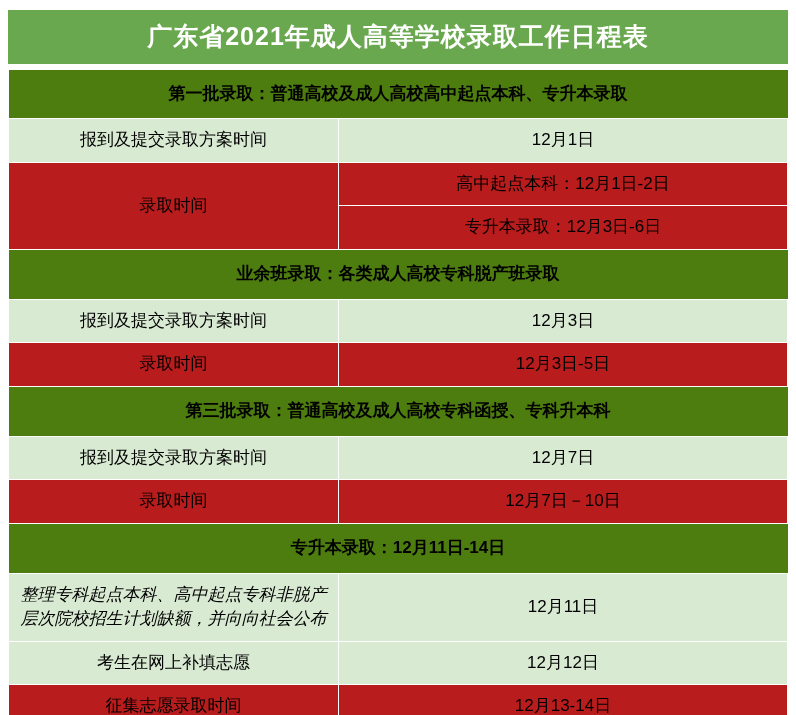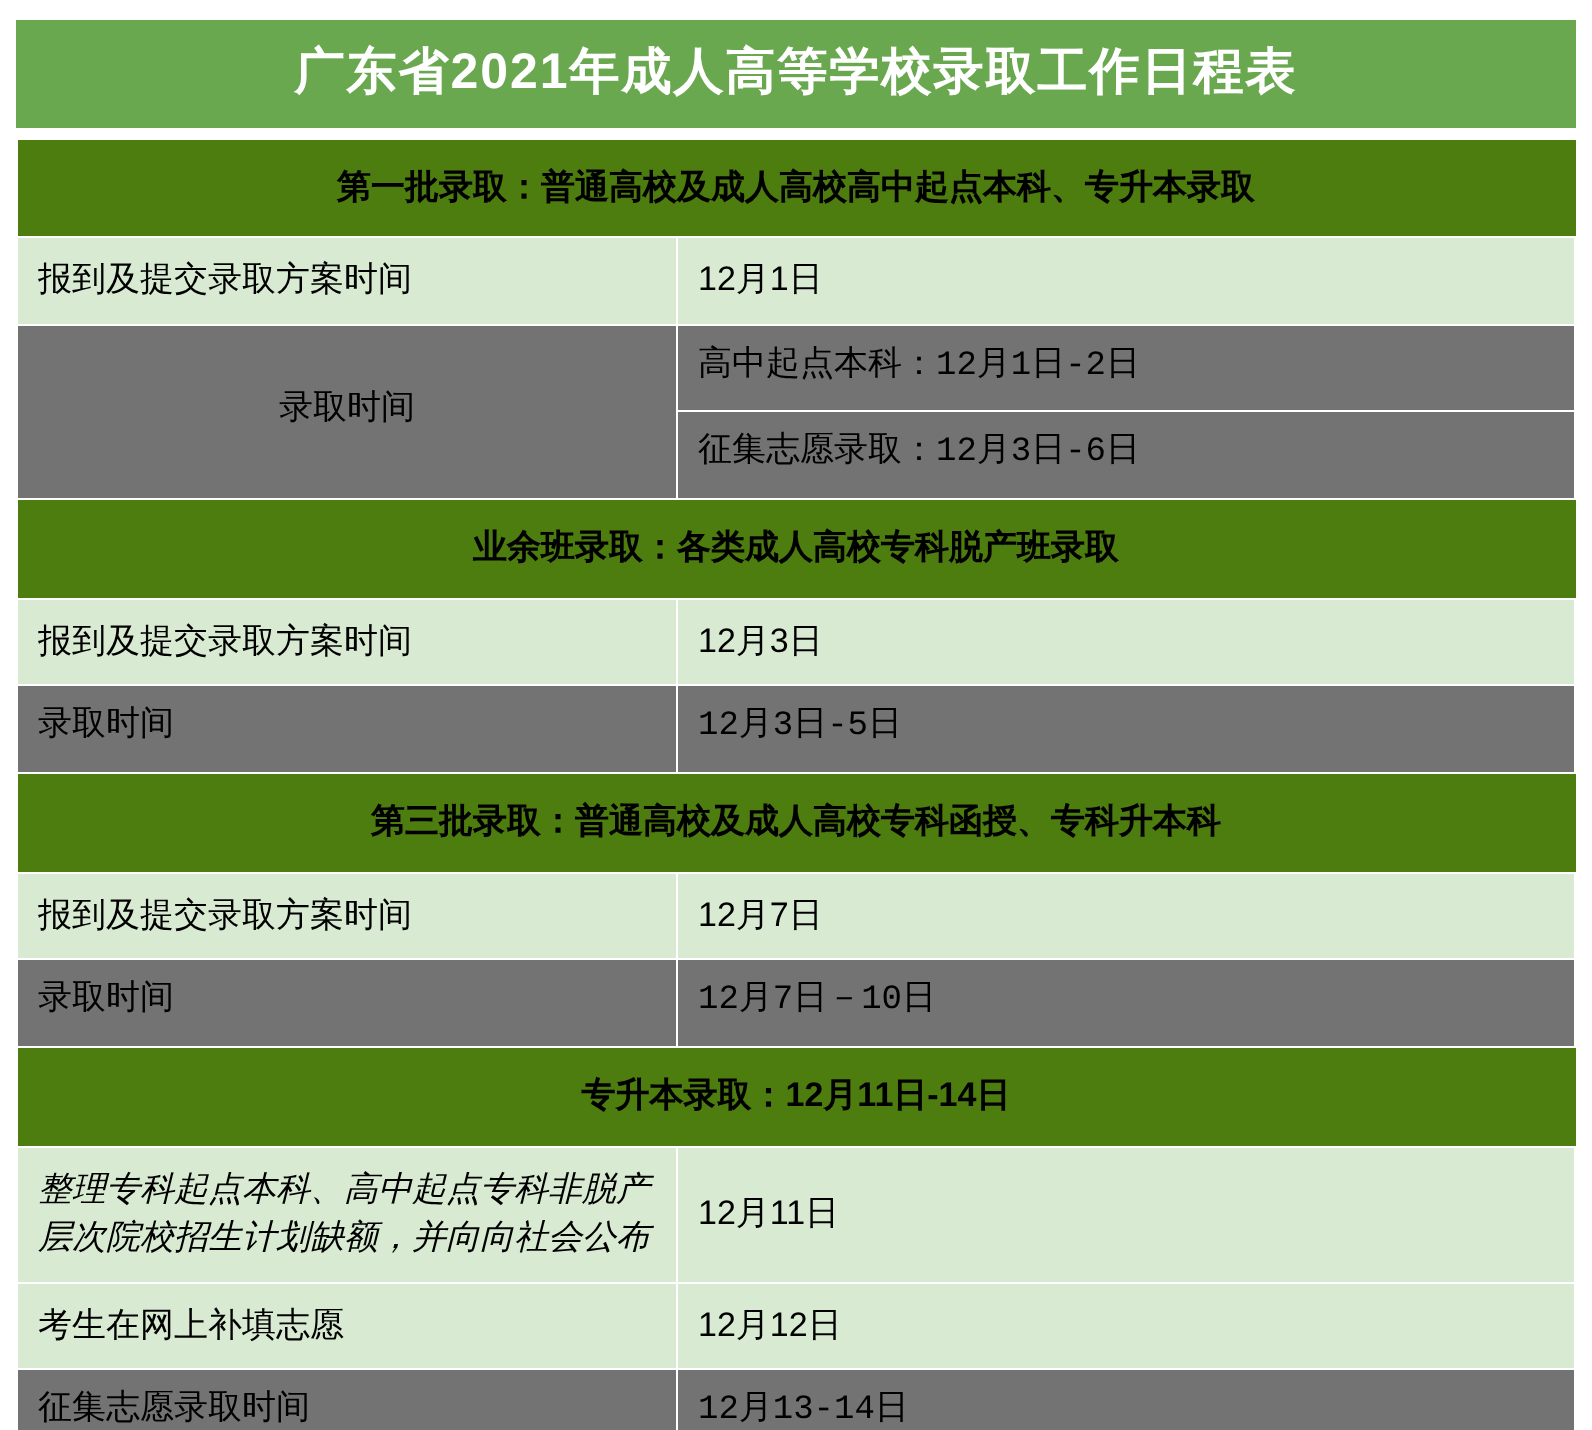--- a/index.html
+++ b/index.html
@@ -51,28 +51,27 @@
     text-align: center;
     font-weight: bold;
     font-size: 19px;
     padding: 12px 0 12px 0 !important;
     border: none !important;
   }
   .row-green td {
     background: #d9ead3;
   }
   .row-light td {
-    background: #737373;
-    font-family: Liberation Mono, monospace;
+    background: #b91c1c;
   }
   .cell-center {
     text-align: center;
   }
   .cell-left {
-    text-align: left;
+    text-align: center;
   }
   .multiline {
     line-height: 1.5;
     font-style: italic;
   }
 </style>
 </head>
 <body>
 
 <div class="page">
@@ -91,21 +90,21 @@
       </tr>
       <tr class="row-green">
         <td class="cell-left">报到及提交录取方案时间</td>
         <td class="cell-left">12月1日</td>
       </tr>
       <tr class="row-light">
         <td class="cell-center" rowspan="2">录取时间</td>
         <td class="cell-left">高中起点本科：12月1日-2日</td>
       </tr>
       <tr class="row-light">
-        <td class="cell-left">征集志愿录取：12月3日-6日</td>
+        <td class="cell-left">专升本录取：12月3日-6日</td>
       </tr>
 
       <tr>
         <td class="section-head" colspan="2">业余班录取：各类成人高校专科脱产班录取</td>
       </tr>
       <tr class="row-green">
         <td class="cell-left">报到及提交录取方案时间</td>
         <td class="cell-left">12月3日</td>
       </tr>
       <tr class="row-light">

